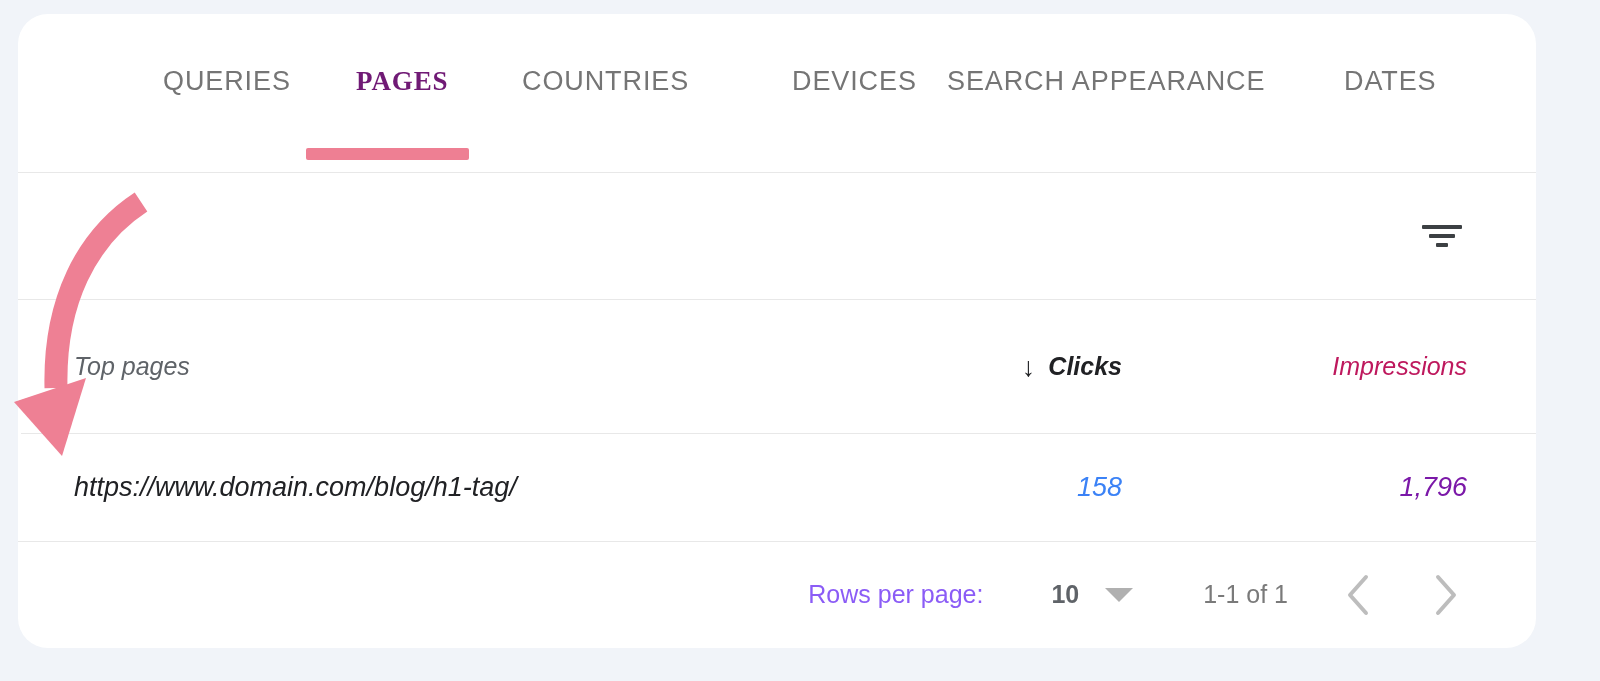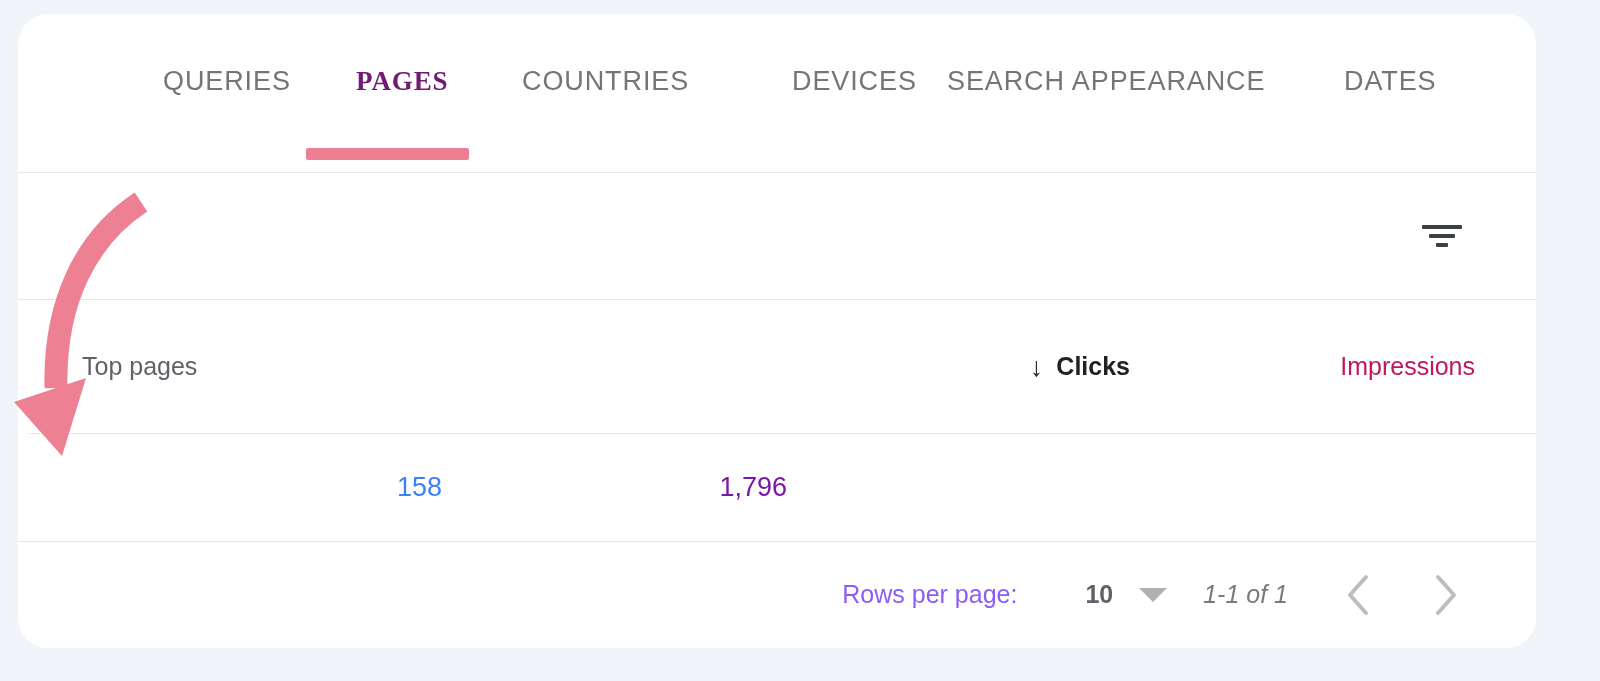--- a/index.html
+++ b/index.html
@@ -97,23 +97,24 @@
     background: #3c4043;
     border-radius: 1px;
   }
   #filter-icon-btn span:nth-child(1) { width: 40px; }
   #filter-icon-btn span:nth-child(2) { width: 26px; }
   #filter-icon-btn span:nth-child(3) { width: 12px; }
 
   
   #table {
     position: absolute;
-    left: 11px;
+    left: 3px;
     top: 285px;
     width: 100%;
+    font-style: italic;
   }
 
   .trow {
     position: relative;
     display: flex;
     align-items: center;
     padding: 0 72px 0 53px;
   }
   #header-row { height: 134px; }
   #data-row   { height: 108px; }
@@ -205,23 +206,22 @@
     width: 0;
     height: 0;
     border-left: 14px solid transparent;
     border-right: 14px solid transparent;
     border-top: 14px solid #b0b0b0;
     cursor: pointer;
   }
   #range-label {
     font-size: 25px;
     color: #7a7a7a;
-    margin-left: 36px;
+    margin-left: 70px;
     white-space: nowrap;
-    font-style: italic;
   }
   .pager-btn {
     margin-left: 52px;
     width: 36px;
     height: 44px;
     cursor: pointer;
     display: flex;
     align-items: center;
     justify-content: center;
     color: #bdbdbd;
@@ -270,20 +270,21 @@
       <div class="c-clicks">
         <span class="sort-arrow">↓</span>
         <span>Clicks</span>
       </div>
       <div class="c-impr">Impressions</div>
     </div>
 
     <div class="rule" style="top:134px;"></div>
 
     <div class="trow" id="data-row">
+      <div class="c-page">https://www.domain.com/blog/h1-tag/</div>
       <div class="c-clicks">158</div>
       <div class="c-impr">1,796</div>
     </div>
 
   </div>
 
   <div class="rule" style="top:527px;"></div>
 
   <div id="paginator">
     <span id="rows-label">Rows per page:</span>

